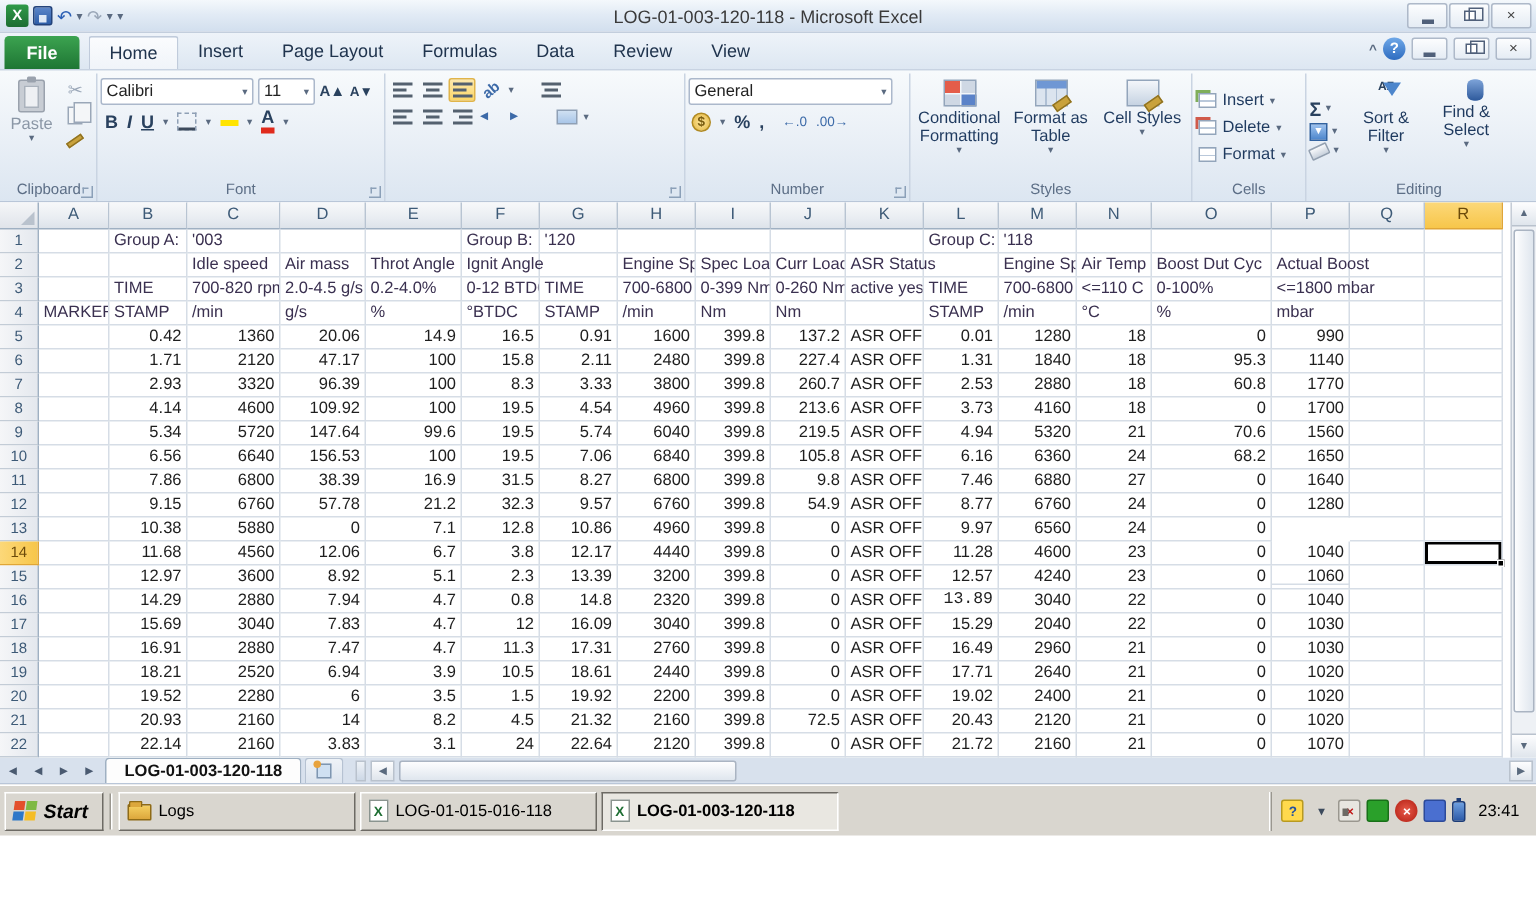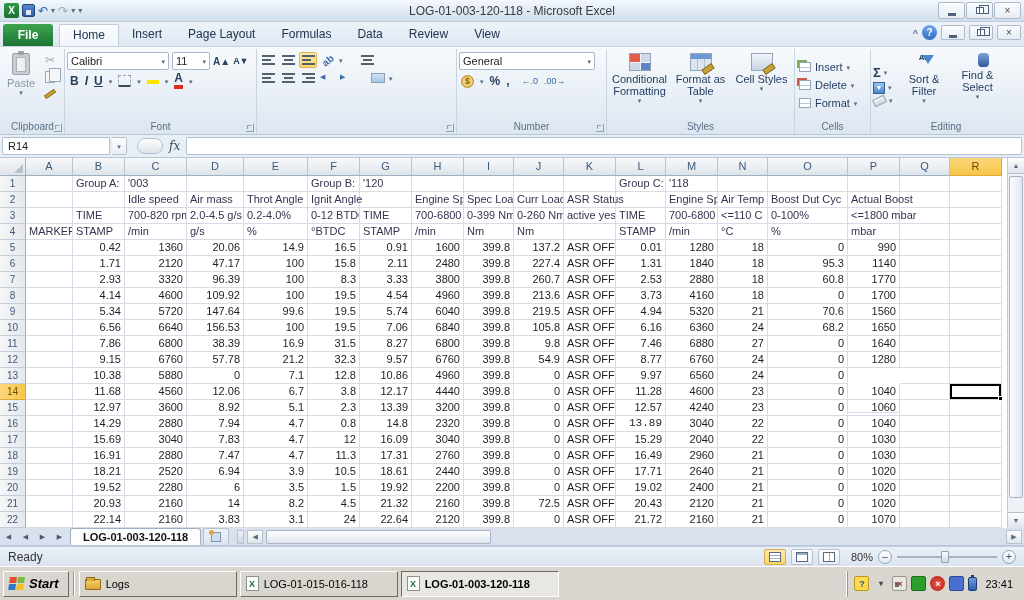--- a/index.html
+++ b/index.html
@@ -488,29 +488,20 @@
         <div class="bigbtn" style="width:52px">
           <div class="binoc"></div>
           <div class="biglabel">Find &amp; Select</div>
           <div class="dd">▾</div>
         </div>
       </div>
       <div class="glabel">Editing</div>
     </div>
   </div>
 
-  <div class="fbar">
-    <div class="namebox">R14</div>
-    <div class="nbdd">
-        <span class="dd">▾</span>
-      </div>
-    <div class="fxbtn"></div>
-    <span class="fx">fx</span>
-    <div class="finput"></div>
-  </div>
 
   <div class="sheet">
     <div class="colhdrs">
       <div class="corner"></div>
     <div class="colh" style="width: 47px;">A</div>
         <div class="colh" style="width: 52px;">B</div>
         <div class="colh" style="width: 62px;">C</div>
         <div class="colh" style="width: 57px;">D</div>
         <div class="colh" style="width: 64px;">E</div>
         <div class="colh" style="width: 52px;">F</div>
@@ -1803,40 +1794,20 @@
     <div class="hscroll">
       <div class="splitter"></div>
       <div class="hs-arrow">◀</div>
       <div class="hs-track">
           <div class="hthumb"></div>
         </div>
       <div class="hs-arrow">▶</div>
     </div>
   </div>
 
-  <div class="statusbar">
-    <span>Ready</span>
-    <div class="sb-right">
-      <div class="viewbtn active">
-          <div class="vico"></div>
-        </div>
-      <div class="viewbtn">
-          <div class="vico pl"></div>
-        </div>
-      <div class="viewbtn">
-          <div class="vico pb"></div>
-        </div>
-      <span class="zoomlbl" style="margin-left:6px">80%</span>
-      <div class="zbtn">–</div>
-      <div class="ztrack">
-          <div class="zthumb"></div>
-        </div>
-      <div class="zbtn">+</div>
-    </div>
-  </div>
 
   <div class="taskbar">
     <div class="startbtn">
       <div class="winlogo">
           <i></i>
           <i></i>
           <i></i>
           <i></i>
         </div>
       <span>Start</span>

